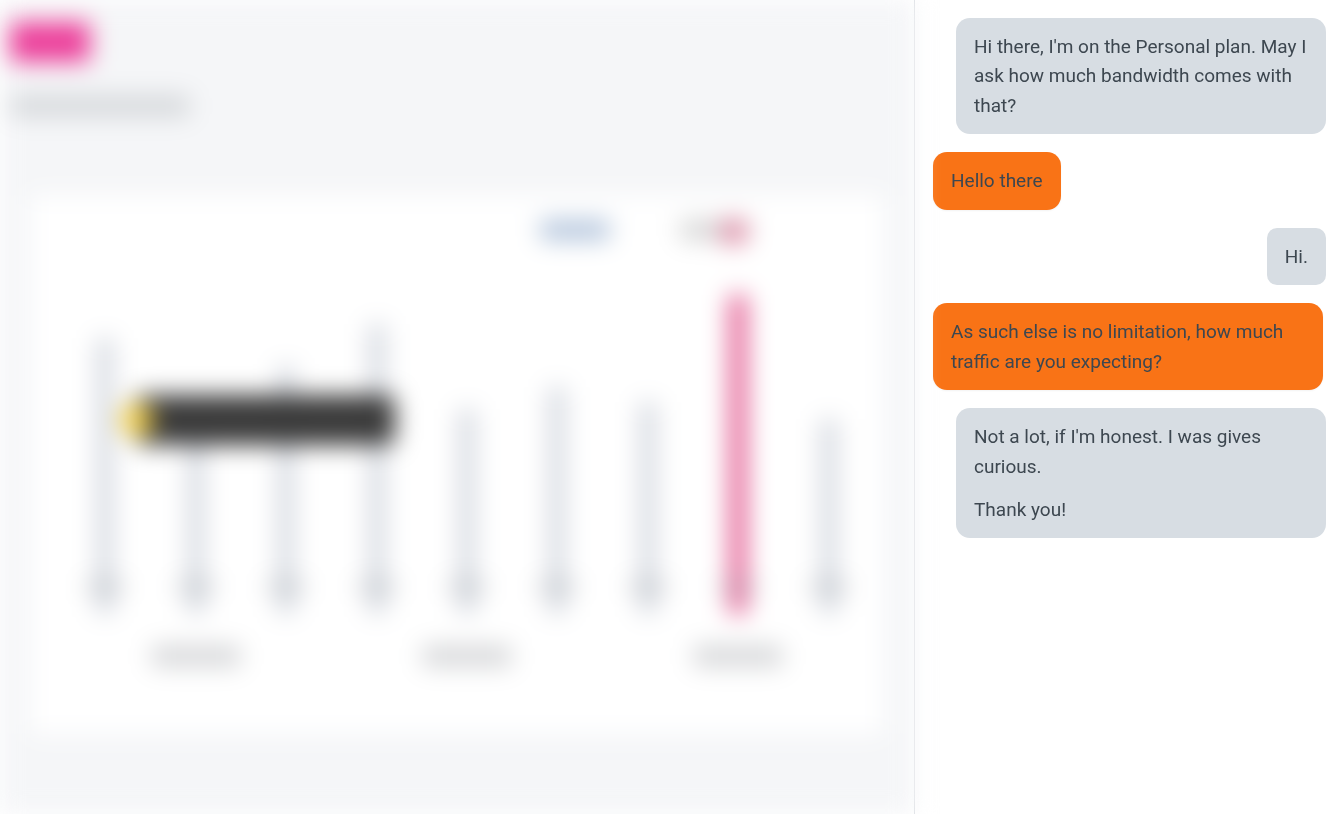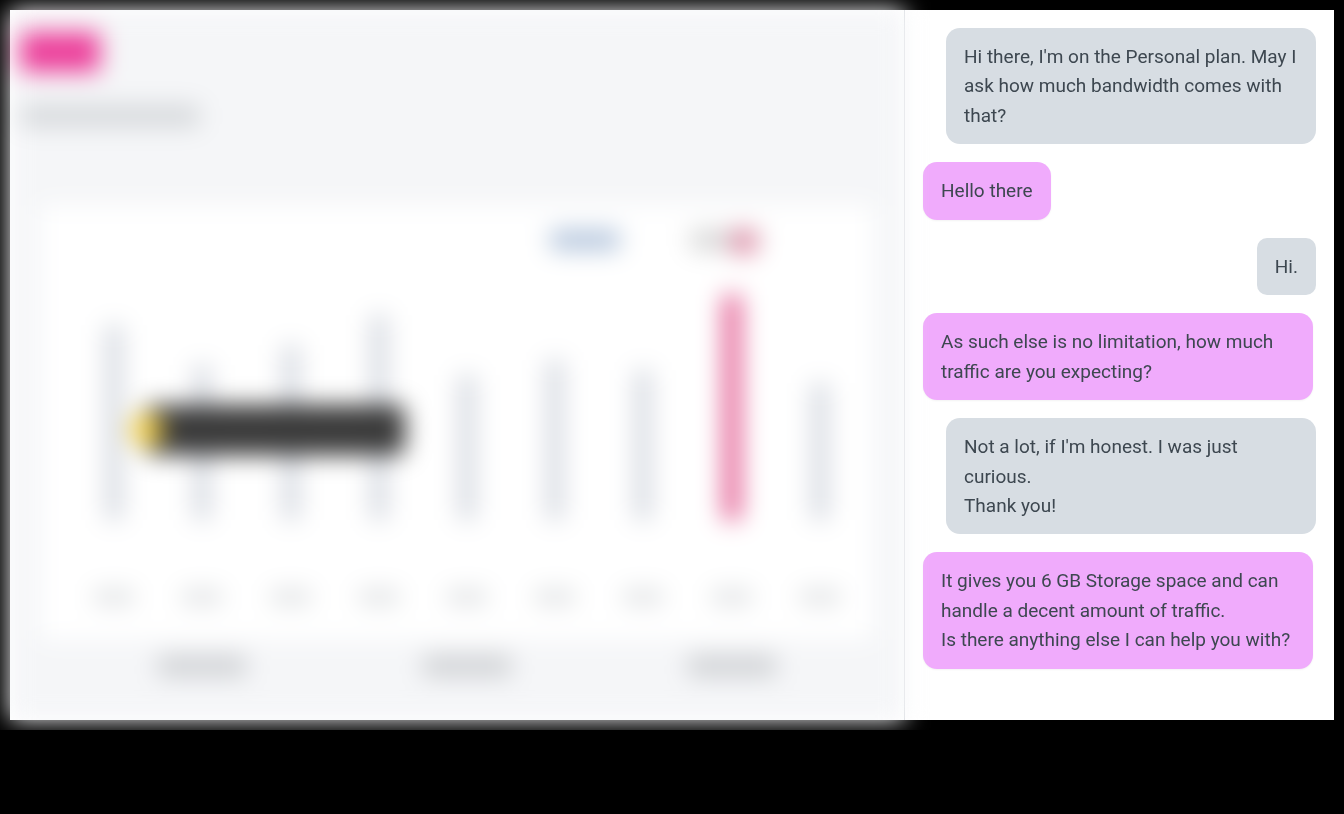--- a/index.html
+++ b/index.html
@@ -6,25 +6,25 @@
   html, body { width: 100%; height: 100%; }
   body {
     font-family: -apple-system, BlinkMacSystemFont, "Segoe UI", Roboto, Helvetica, Arial, sans-serif;
     background: #000;
     display: flex;
     align-items: flex-start;
     justify-content: flex-start;
   }
   .frame {
     width: 1344px;
-    height: 730px;
+    height: 814px;
     background: #000;
     position: relative;
     overflow: hidden;
-    padding: 10px;
+    padding: 0;
   }
   .inner {
     width: 100%;
     height: 100%;
     background: #fff;
     display: flex;
   }
   
   .left {
     flex: 1;
@@ -113,29 +113,29 @@
   }
   .msg {
     max-width: 370px;
     padding: 14px 18px;
     border-radius: 14px;
     font-size: 19px;
     line-height: 1.55;
     color: #3d4750;
     word-wrap: break-word;
   }
-  .msg p + p { }
+  .msg p + p { margin-top: 14px; }
   .from-user {
     align-self: flex-end;
     background: #d7dde3;
   }
   .from-user.short { align-self: flex-end; border-radius: 10px; }
   .from-agent {
     align-self: flex-start;
-    background: #f0abfc;
+    background: #f97316;
     box-shadow: 0 1px 2px rgba(0,0,0,0.05);
   }
   .from-agent.wide { max-width: 390px; }
   .short { width: auto; }
 </style>
 </head>
 <body>
 
 <div class="frame">
   <div class="inner">
@@ -189,25 +189,21 @@
 
       <div class="msg from-user short">
         <p>Hi.</p>
       </div>
 
       <div class="msg from-agent wide">
         <p>As such else is no limitation, how much traffic are you expecting?</p>
       </div>
 
       <div class="msg from-user">
-        <p>Not a lot, if I'm honest. I was just curious.</p>
+        <p>Not a lot, if I'm honest. I was gives curious.</p>
         <p>Thank you!</p>
       </div>
 
-      <div class="msg from-agent wide">
-        <p>It gives you 6 GB Storage space and can handle a decent amount of traffic.</p>
-        <p>Is there anything else I can help you with?</p>
-      </div>
 
     </div>
 
   </div>
 </div>
 
 </body></html>

